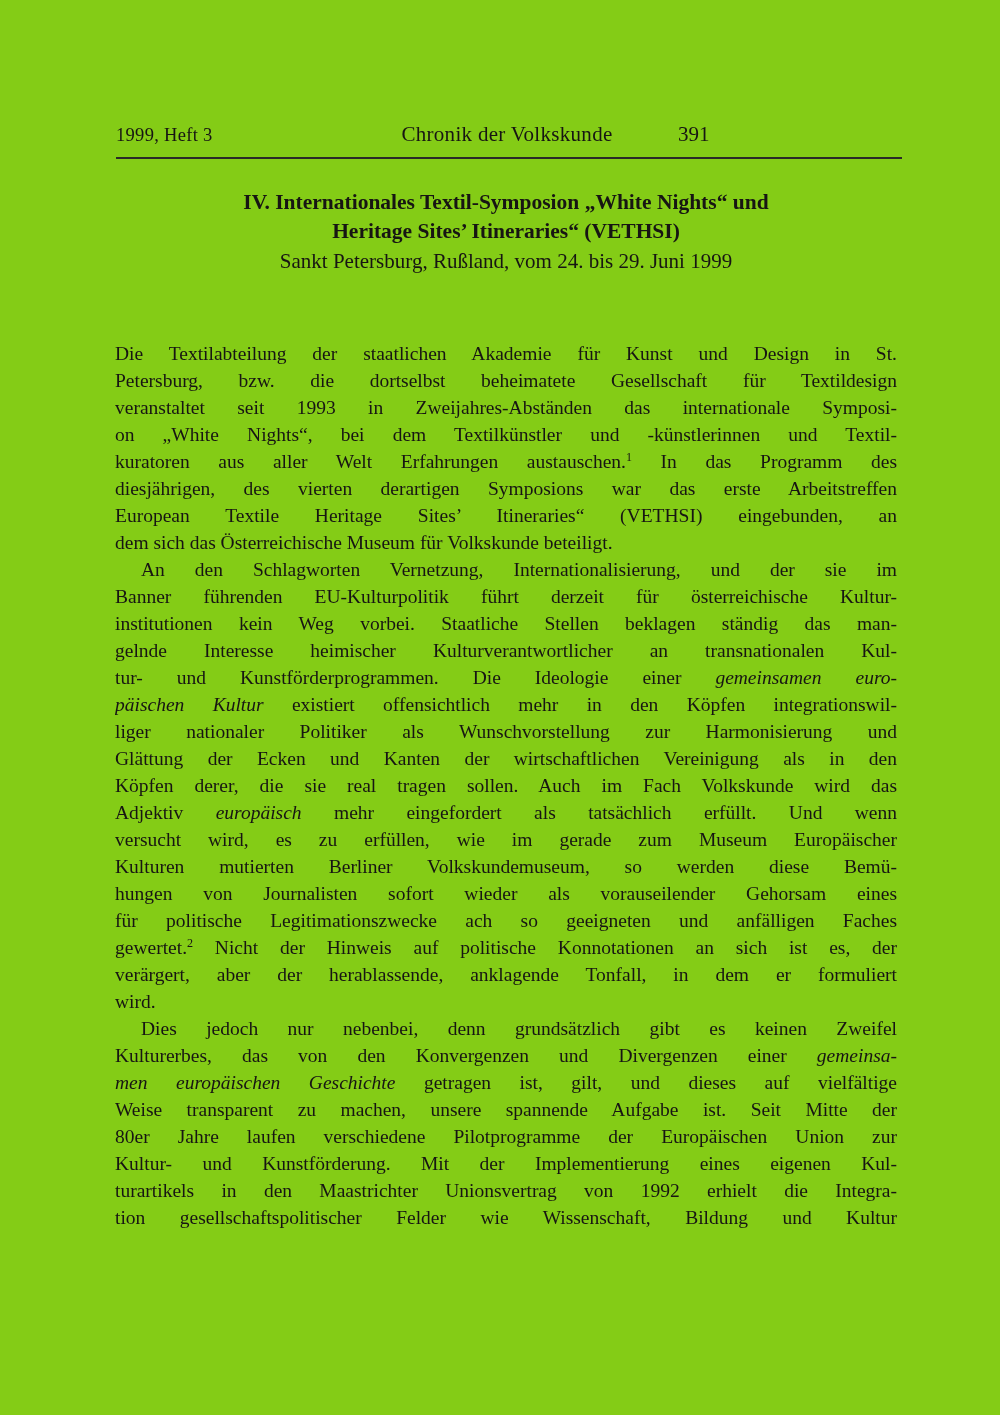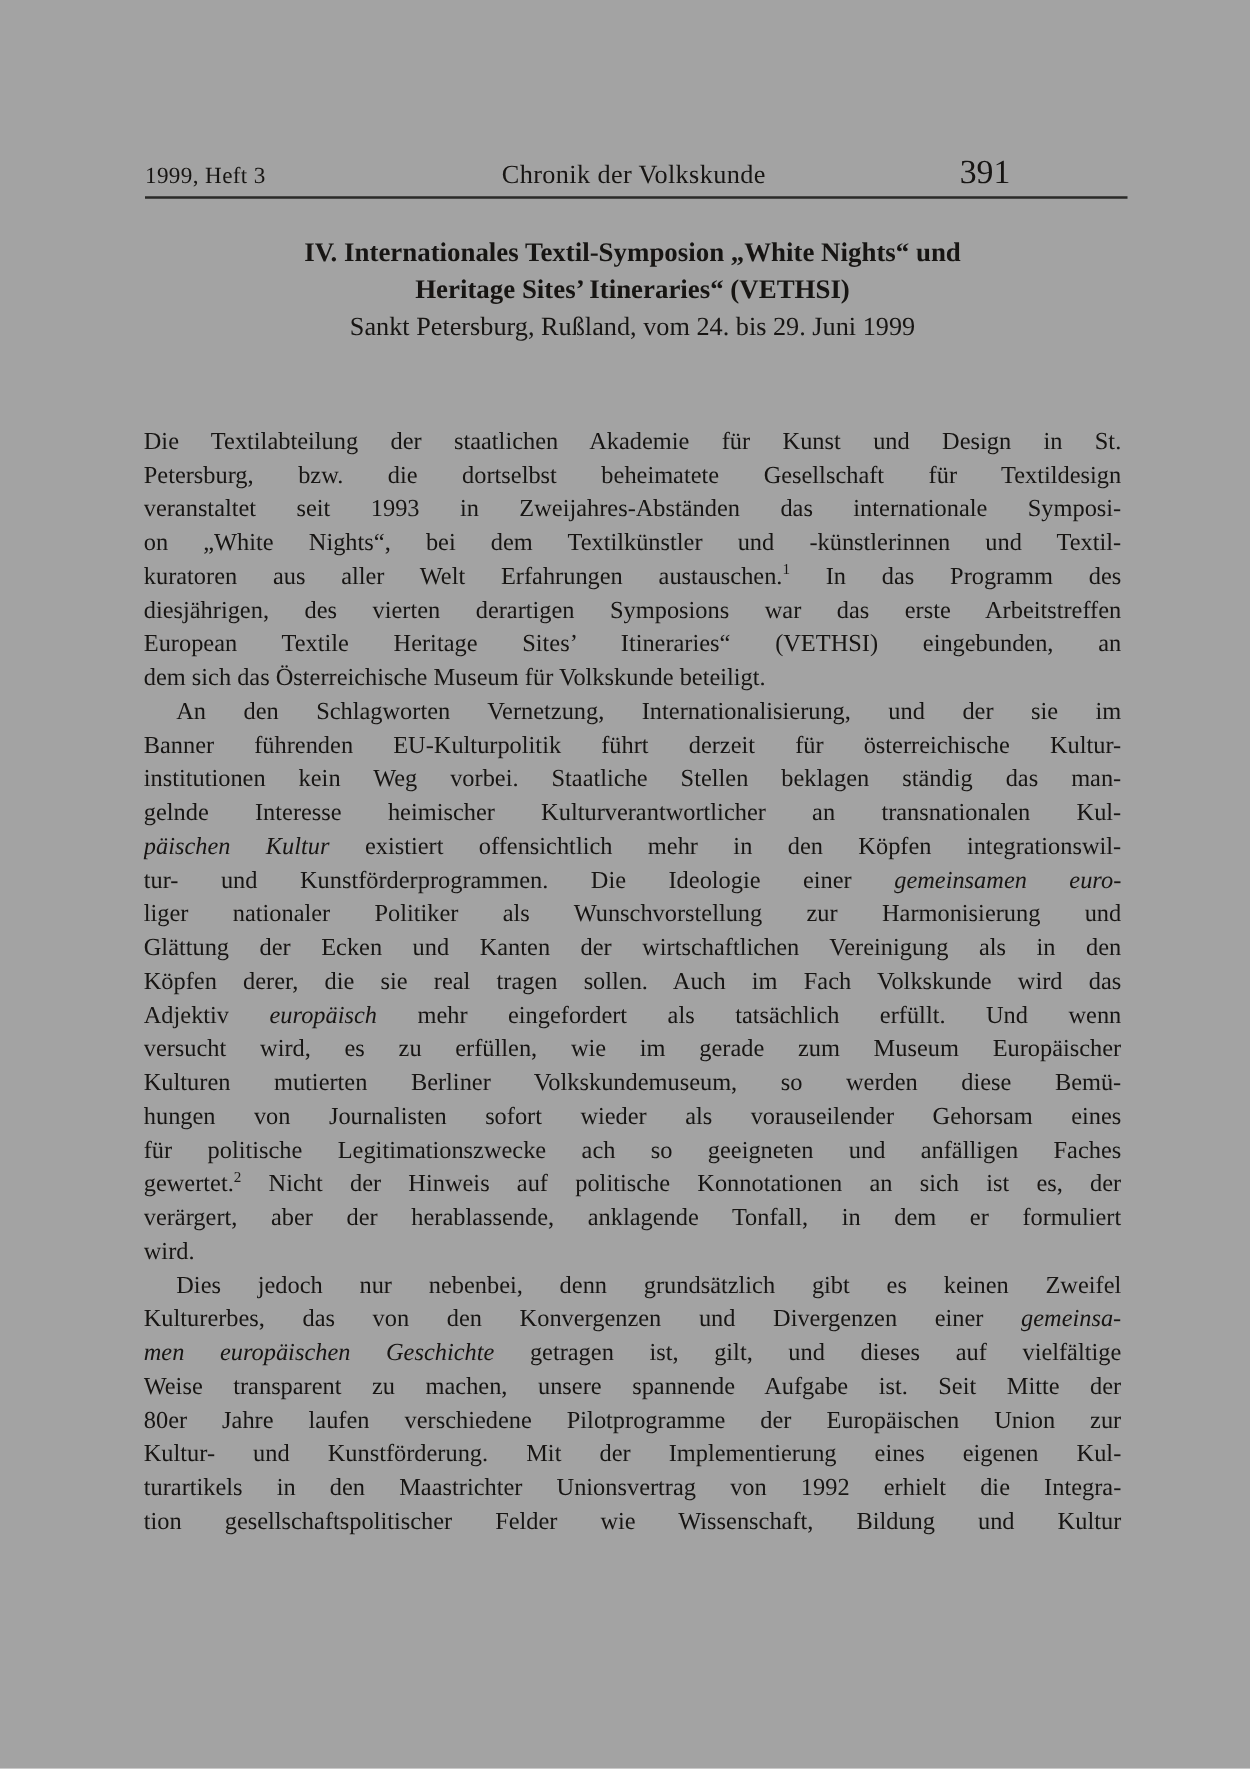--- a/index.html
+++ b/index.html
@@ -1,32 +1,32 @@
 <!DOCTYPE html>
 <html lang="de"><head>
 <meta charset="utf-8">
 <style>
   * { margin:0; padding:0; box-sizing:border-box; }
   html,body { background:#ffffff; }
   .page {
     position:relative;
     width:1000px; height:1415px;
-    background:#a3a3a3;
+    background:#84cc16;
     color:#171513;
     font-family:"Liberation Serif","DejaVu Serif",serif;
     overflow:hidden;
   }
   
   .header {
     position:absolute; top:122px; left:116px; width:782px;
     display:flex; align-items:baseline;
   }
   .h-issue  { width:220px; font-size:18.5px; letter-spacing:0.3px; }
   .h-journal{ flex:1; text-align:center; font-size:21px; letter-spacing:0.3px; }
-  .h-page   { width:220px; text-align:center; font-size:27px; }
+  .h-page   { width:220px; text-align:left; font-size:21px; }
   .rule {
     position:absolute; top:157px; left:116px; width:786px;
     border-top:2px solid #2a2a28;
   }
   
   .heading {
     position:absolute; top:188px; left:100px; width:812px;
     text-align:center;
   }
   .heading .t   { font-weight:bold; font-size:21.5px; line-height:29px; }
@@ -73,22 +73,22 @@
         <div class="line"><span>kuratoren aus aller Welt Erfahrungen austauschen.</span><span class="sup">1</span><span> In das Programm des</span></div>
         <div class="line"><span>diesjährigen, des vierten derartigen Symposions war das erste Arbeitstreffen</span></div>
         <div class="line"><span>European Textile Heritage Sites’ Itineraries“ (VETHSI) eingebunden, an</span></div>
         <div class="line last"><span>dem sich das Österreichische Museum für Volkskunde beteiligt.</span></div>
       </div>
       <div class="para indent">
         <div class="line"><span>An den Schlagworten Vernetzung, Internationalisierung, und der sie im</span></div>
         <div class="line"><span>Banner führenden EU-Kulturpolitik führt derzeit für österreichische Kultur-</span></div>
         <div class="line"><span>institutionen kein Weg vorbei. Staatliche Stellen beklagen ständig das man-</span></div>
         <div class="line"><span>gelnde Interesse heimischer Kulturverantwortlicher an transnationalen Kul-</span></div>
+        <div class="line"><span>tur- und Kunstförderprogrammen. Die Ideologie einer </span><span class="it">gemeinsamen euro-</span></div>
         <div class="line"><span class="it">päischen Kultur</span><span> existiert offensichtlich mehr in den Köpfen integrationswil-</span></div>
-        <div class="line"><span>tur- und Kunstförderprogrammen. Die Ideologie einer </span><span class="it">gemeinsamen euro-</span></div>
         <div class="line"><span>liger nationaler Politiker als Wunschvorstellung zur Harmonisierung und</span></div>
         <div class="line"><span>Glättung der Ecken und Kanten der wirtschaftlichen Vereinigung als in den</span></div>
         <div class="line"><span>Köpfen derer, die sie real tragen sollen. Auch im Fach Volkskunde wird das</span></div>
         <div class="line"><span>Adjektiv </span><span class="it">europäisch</span><span> mehr eingefordert als tatsächlich erfüllt. Und wenn</span></div>
         <div class="line"><span>versucht wird, es zu erfüllen, wie im gerade zum Museum Europäischer</span></div>
         <div class="line"><span>Kulturen mutierten Berliner Volkskundemuseum, so werden diese Bemü-</span></div>
         <div class="line"><span>hungen von Journalisten sofort wieder als vorauseilender Gehorsam eines</span></div>
         <div class="line"><span>für politische Legitimationszwecke ach so geeigneten und anfälligen Faches</span></div>
         <div class="line"><span>gewertet.</span><span class="sup">2</span><span> Nicht der Hinweis auf politische Konnotationen an sich ist es, der</span></div>
         <div class="line"><span>verärgert, aber der herablassende, anklagende Tonfall, in dem er formuliert</span></div>

